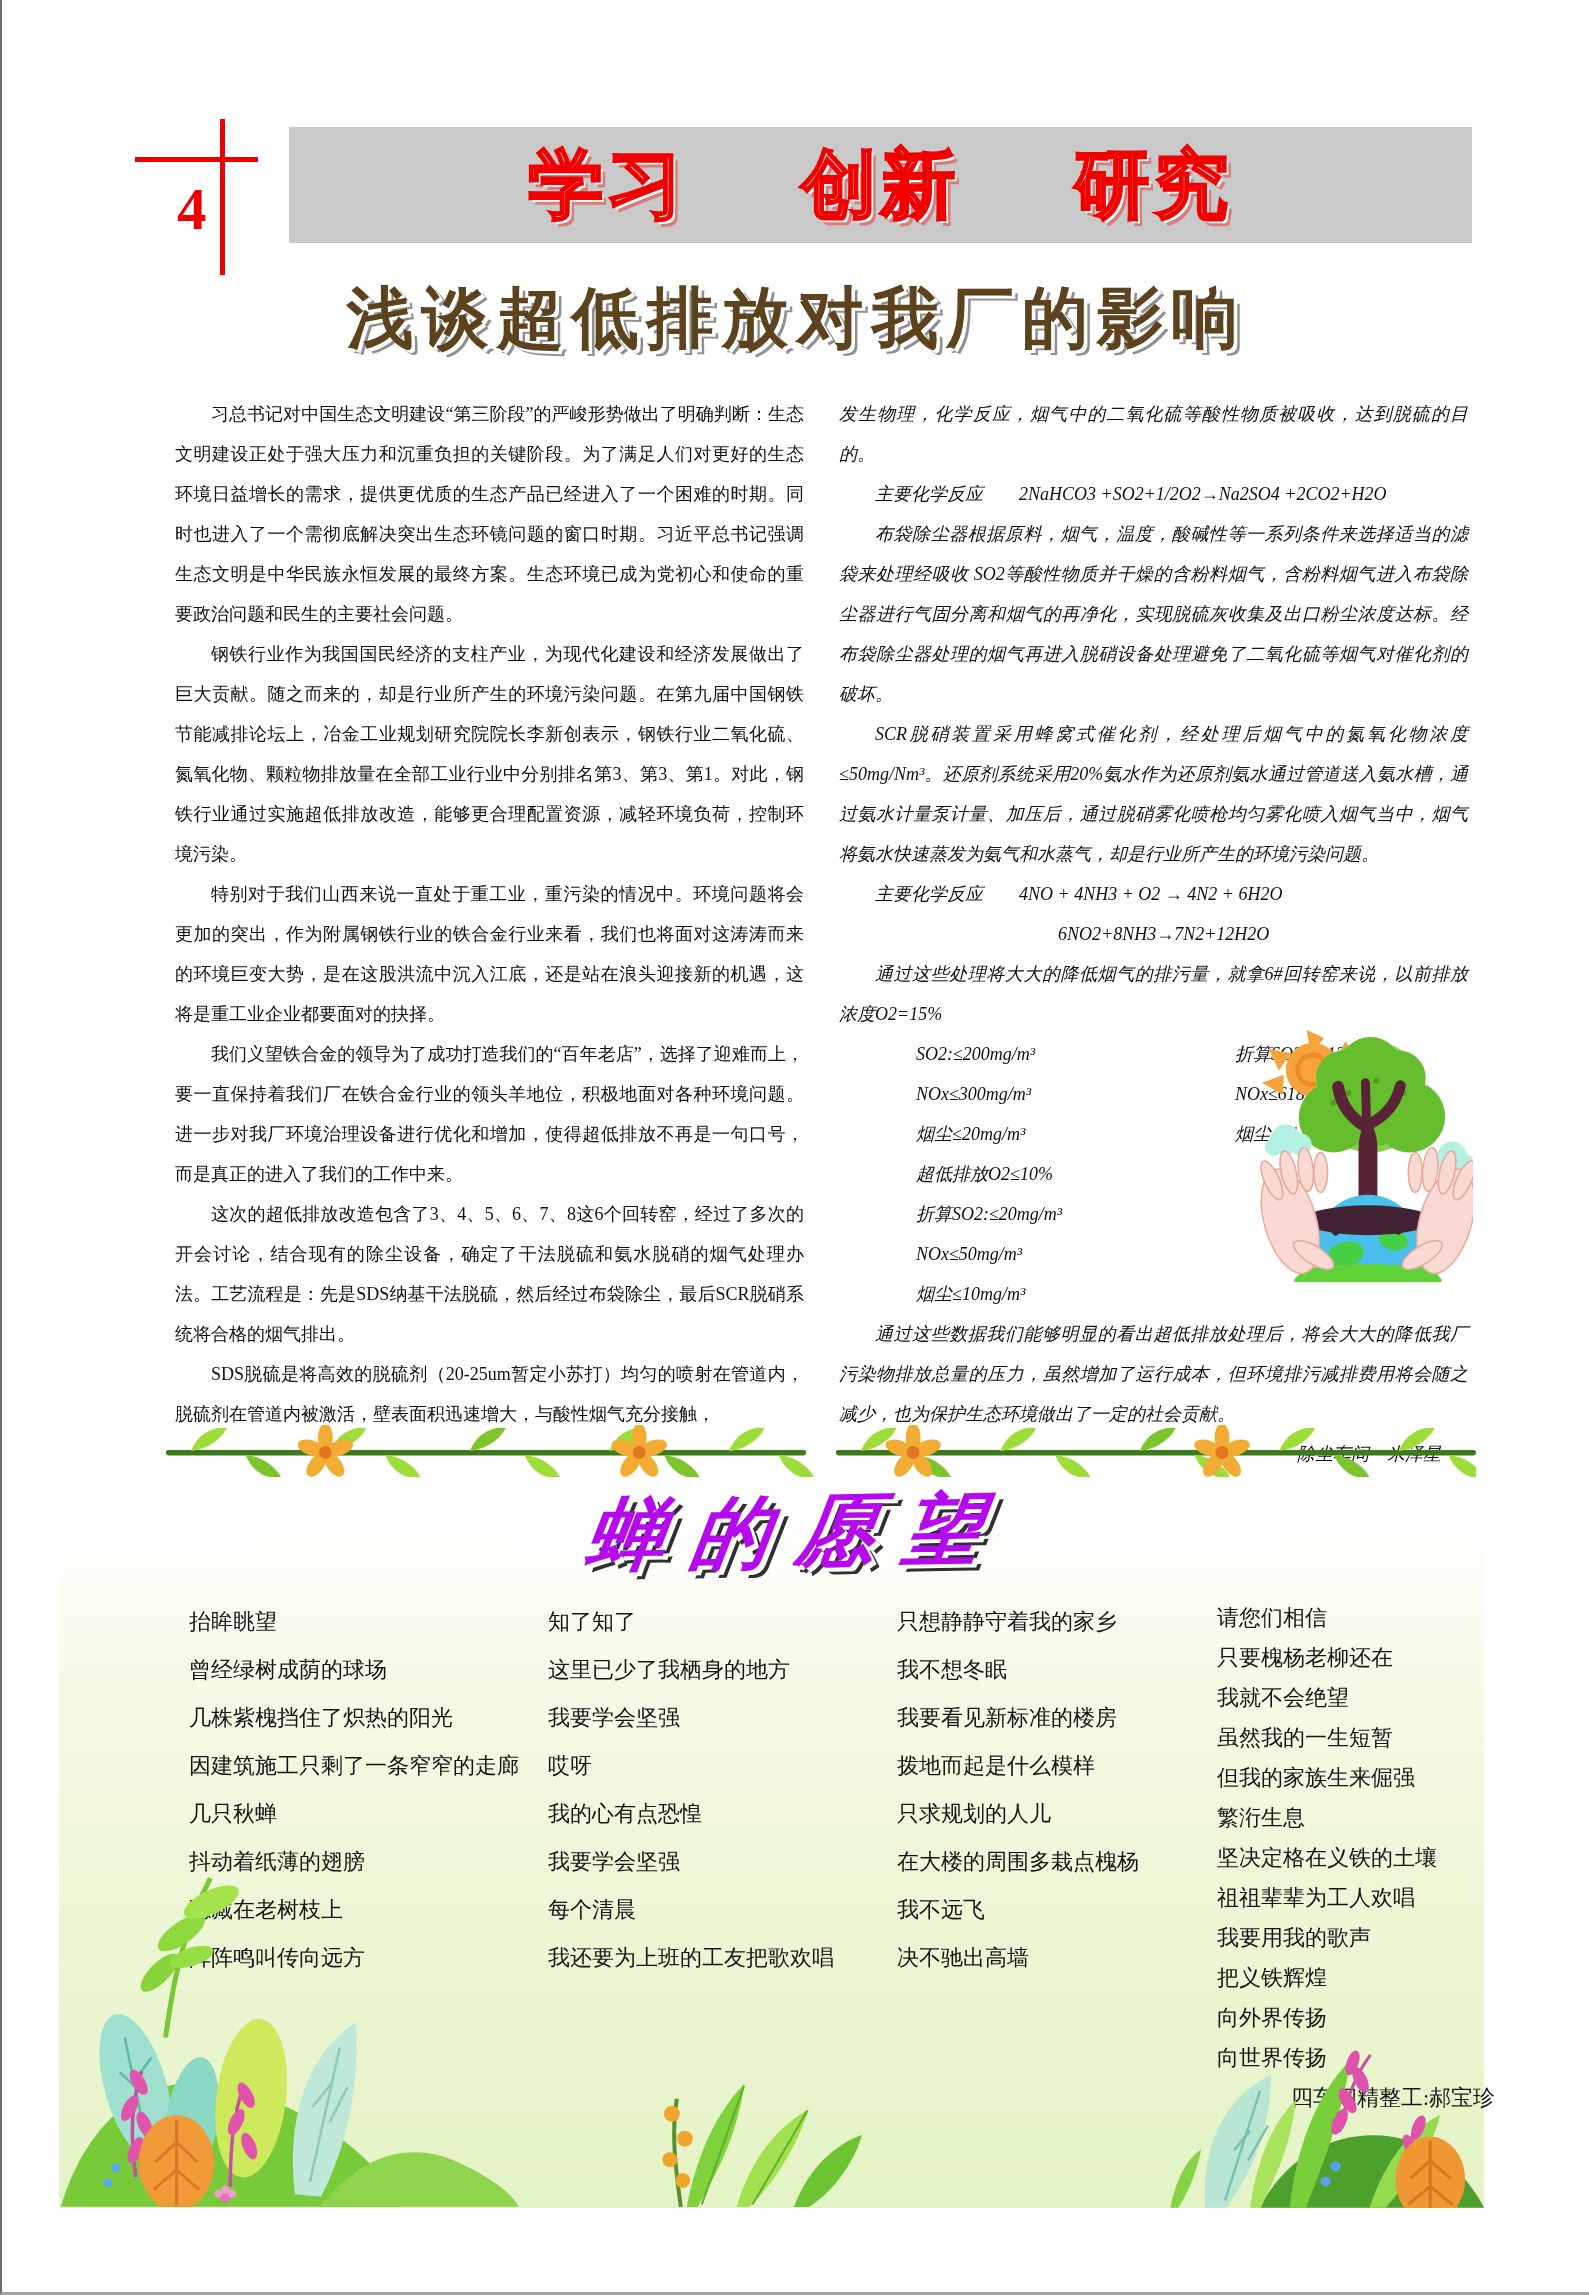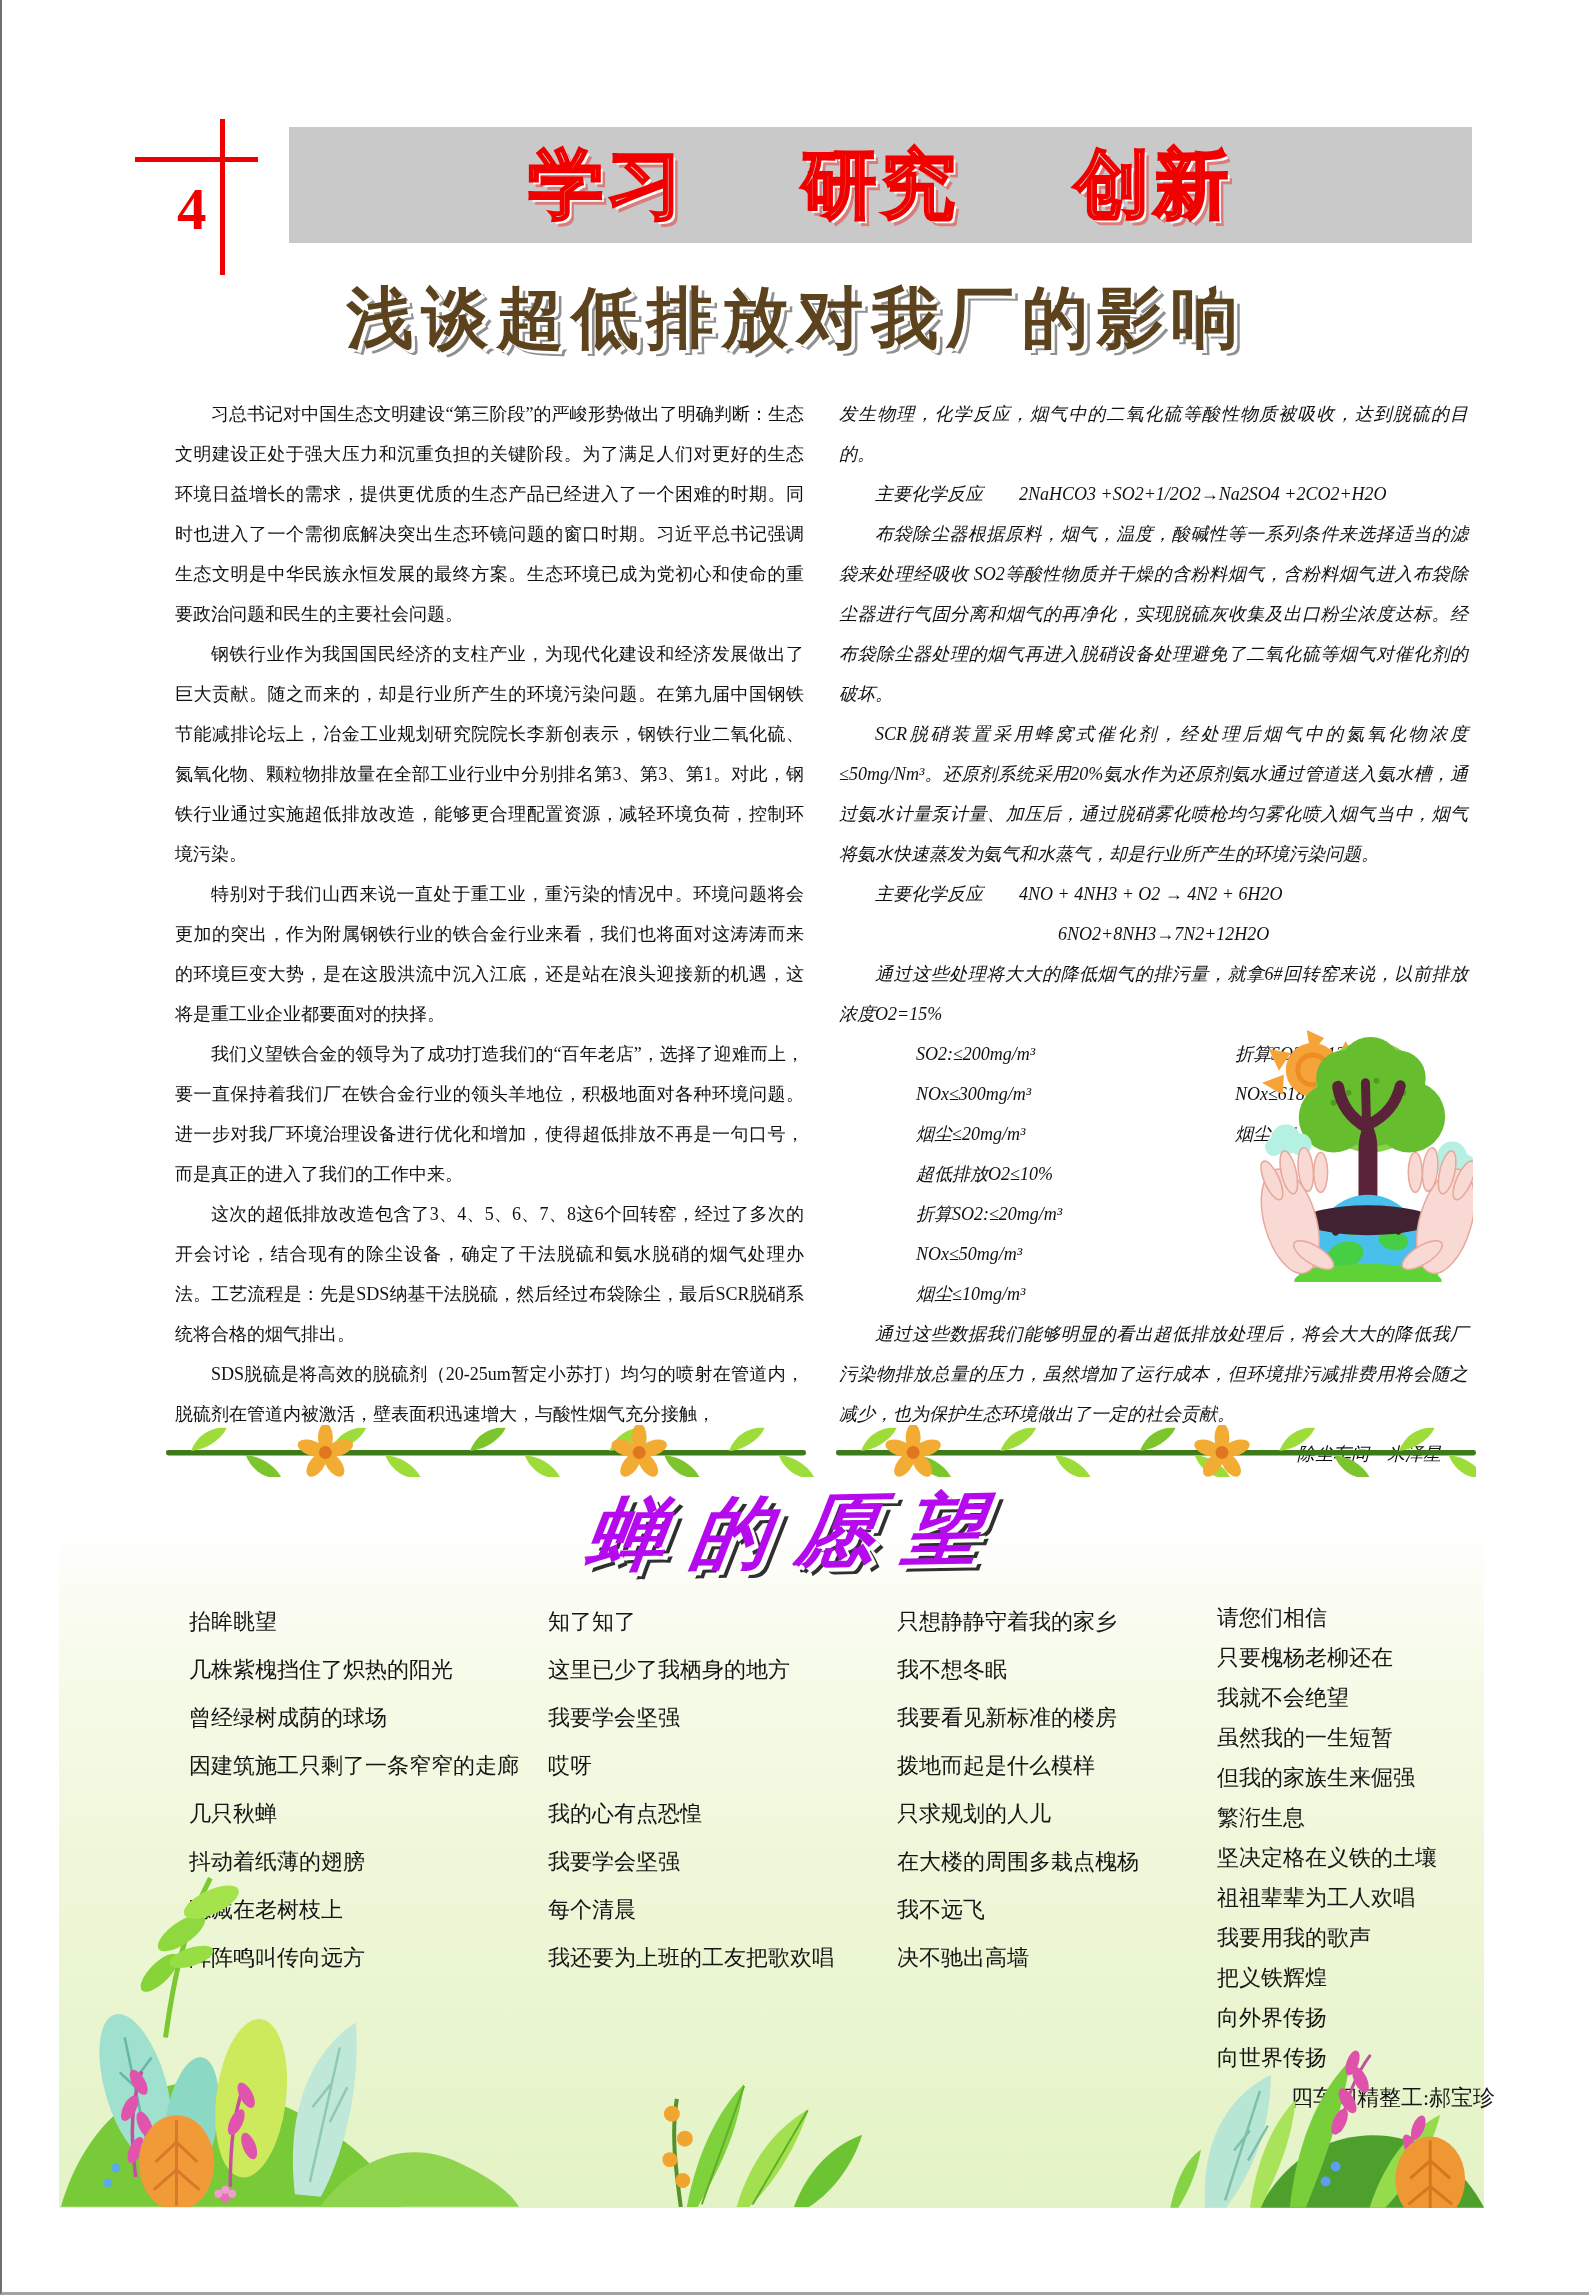--- a/index.html
+++ b/index.html
@@ -67,22 +67,22 @@
 <body>
 
 <div class="page">
 
   <div class="abs crop-h"></div>
   <div class="abs crop-v"></div>
   <div class="abs pagenum">4</div>
 
   <div class="abs headerbar">
     <span class="hword">学习</span>
+    <span class="hword">创新</span>
     <span class="hword">研究</span>
-    <span class="hword">创新</span>
   </div>
 
   <div class="abs main-title">浅谈超低排放对我厂的影响</div>
 
   <div class="col col-left">
     <p>习总书记对中国生态文明建设“第三阶段”的严峻形势做出了明确判断：生态文明建设正处于强大压力和沉重负担的关键阶段。为了满足人们对更好的生态环境日益增长的需求，提供更优质的生态产品已经进入了一个困难的时期。同时也进入了一个需彻底解决突出生态环镜问题的窗口时期。习近平总书记强调生态文明是中华民族永恒发展的最终方案。生态环境已成为党初心和使命的重要政治问题和民生的主要社会问题。</p>
     <p>钢铁行业作为我国国民经济的支柱产业，为现代化建设和经济发展做出了巨大贡献。随之而来的，却是行业所产生的环境污染问题。在第九届中国钢铁节能减排论坛上，冶金工业规划研究院院长李新创表示，钢铁行业二氧化硫、氮氧化物、颗粒物排放量在全部工业行业中分别排名第3、第3、第1。对此，钢铁行业通过实施超低排放改造，能够更合理配置资源，减轻环境负荷，控制环境污染。</p>
     <p>特别对于我们山西来说一直处于重工业，重污染的情况中。环境问题将会更加的突出，作为附属钢铁行业的铁合金行业来看，我们也将面对这涛涛而来的环境巨变大势，是在这股洪流中沉入江底，还是站在浪头迎接新的机遇，这将是重工业企业都要面对的抉择。</p>
     <p>我们义望铁合金的领导为了成功打造我们的“百年老店”，选择了迎难而上，要一直保持着我们厂在铁合金行业的领头羊地位，积极地面对各种环境问题。进一步对我厂环境治理设备进行优化和增加，使得超低排放不再是一句口号，而是真正的进入了我们的工作中来。</p>
     <p>这次的超低排放改造包含了3、4、5、6、7、8这6个回转窑，经过了多次的开会讨论，结合现有的除尘设备，确定了干法脱硫和氨水脱硝的烟气处理办法。工艺流程是：先是SDS纳基干法脱硫，然后经过布袋除尘，最后SCR脱硝系统将合格的烟气排出。</p>
@@ -240,22 +240,22 @@
     <use href="#dfl" transform="translate(1500,55)"></use>
     <use href="#dfl" transform="translate(2120,55)"></use>
   </svg>
 
   <div class="abs poem-bg"></div>
 
   <div class="abs poem-title"><span>蝉的愿望</span></div>
 
   <div class="pcol pcol1">
     <div class="pl">抬眸眺望</div>
+    <div class="pl">曾经绿树成荫的球场</div>
     <div class="pl">几株紫槐挡住了炽热的阳光</div>
-    <div class="pl">曾经绿树成荫的球场</div>
     <div class="pl">因建筑施工只剩了一条窄窄的走廊</div>
     <div class="pl">几只秋蝉</div>
     <div class="pl">抖动着纸薄的翅膀</div>
     <div class="pl">隐藏在老树枝上</div>
     <div class="pl">阵阵鸣叫传向远方</div>
   </div>
   <div class="pcol pcol2">
     <div class="pl">知了知了</div>
     <div class="pl">这里已少了我栖身的地方</div>
     <div class="pl">我要学会坚强</div>

